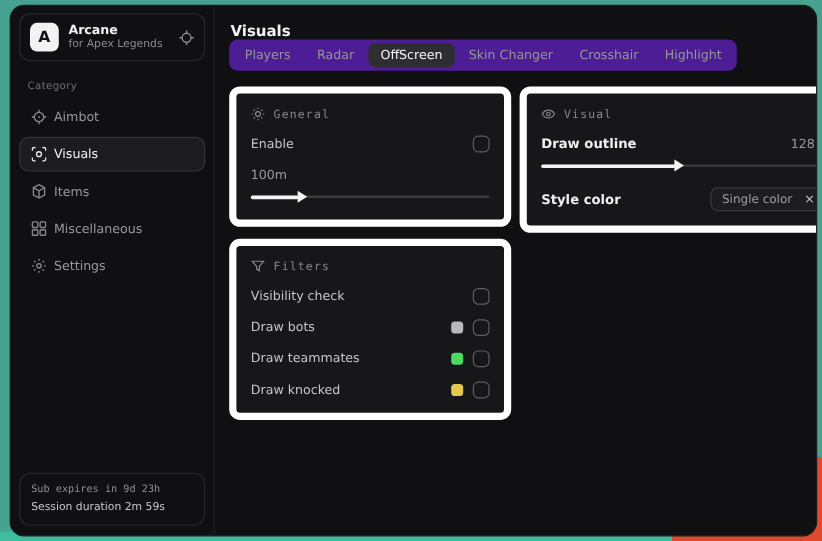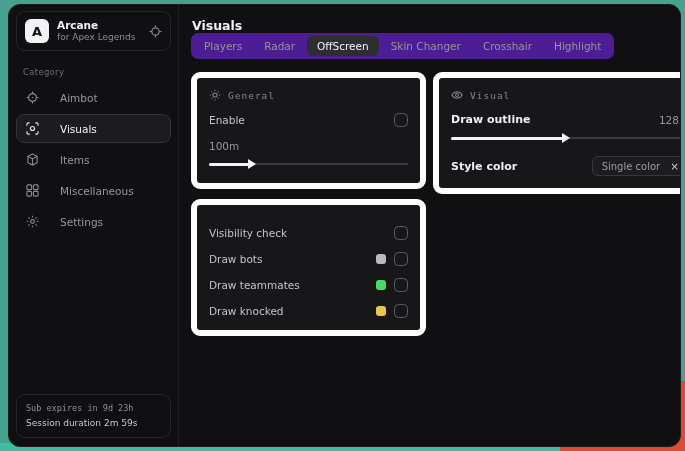--- a/index.html
+++ b/index.html
@@ -20,21 +20,21 @@
   .app-card { border:1px solid #27272b; border-radius:9px; padding:7px 8px; display:flex; align-items:center; gap:8px; }
   .logo { width:24px; height:24px; border-radius:6px; background:#f2f2f4; color:#111; font-weight:bold; font-size:13px; display:flex; align-items:center; justify-content:center; }
   .app-meta { flex:1; line-height:1.25; }
   .app-name { font-size:10.5px; font-weight:bold; color:#f1f1f3; }
   .app-sub { font-size:9px; color:#8b8b90; }
   .pin-btn { color:#8b8b90; display:flex; cursor:pointer; }
 
   .category { font-size:8.5px; color:#6d6d73; margin:16px 0 6px 7px; letter-spacing:.3px; }
 
   .nav { display:flex; flex-direction:column; gap:2px; }
-  .nav-item { display:flex; align-items:center; gap:21px; padding:7px 9px; border:1px solid transparent; border-radius:8px; font-size:10.5px; color:#97979d; cursor:pointer; }
+  .nav-item { display:flex; align-items:center; gap:6px; padding:7px 9px; border:1px solid transparent; border-radius:8px; font-size:10.5px; color:#97979d; cursor:pointer; }
   .nav-item .nicon { display:flex; color:#8a8a90; }
   .nav-item.active { background:#1c1c20; border-color:#333338; color:#f2f2f4; }
   .nav-item.active .nicon { color:#e8e8ea; }
 
   .sidebar-spacer { flex:1; }
   .session-card { border:1px solid #27272b; border-radius:9px; padding:7px 9px; line-height:1.6; }
   .session-line1 { font-family:"DejaVu Sans Mono", monospace; font-size:8.5px; color:#8e8e94; }
   .session-line2 { font-size:9px; color:#c7c7cc; }
 
   
@@ -193,20 +193,28 @@
           <div class="row">
             <span class="row-value">100m</span>
           </div>
           <div class="slider">
             <div class="track"></div>
             <div class="fill" style="width: 20%;"></div>
           </div>
         </div>
 
         <div class="panel">
+          <div class="panel-head">
+            <span class="picon">
+              <svg width="12" height="12" viewBox="0 0 14 14" fill="none" stroke="currentColor" stroke-width="1.2">
+                <path d="M1.5 2h11L8.3 7v4.2L5.7 9.8V7L1.5 2z"></path>
+              </svg>
+            </span>
+            <span>Filters</span>
+          </div>
 
           <div class="row">
             <span class="row-label">Visibility check</span>
             <span class="checkbox"></span>
           </div>
 
           <div class="row">
             <span class="row-label">Draw bots</span>
             <span class="row-right">
               <span class="swatch" style="background: rgb(185, 185, 189);"></span>

